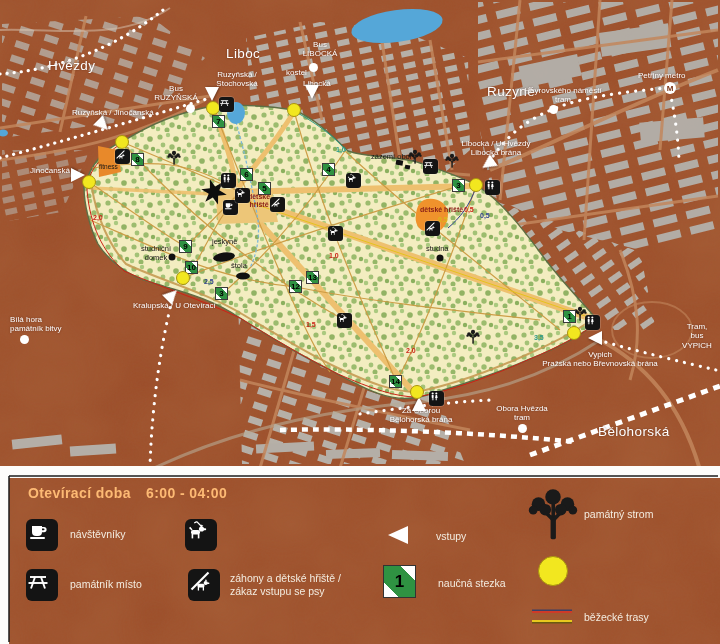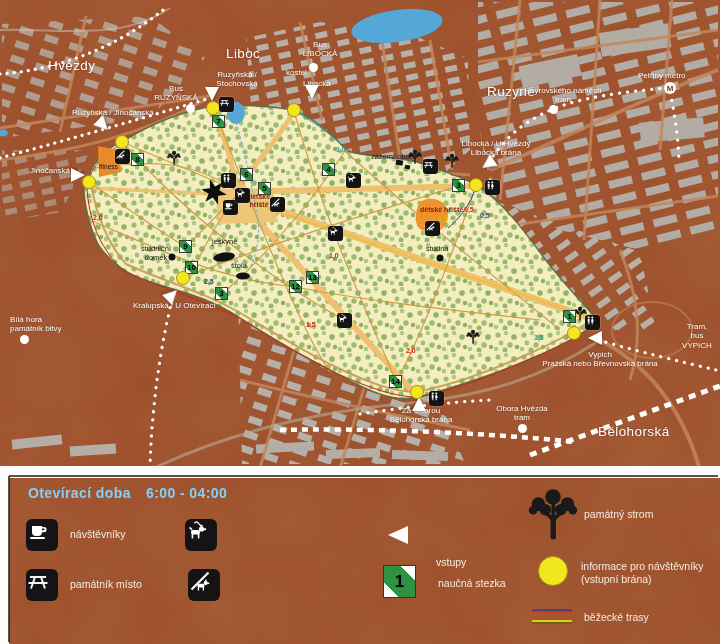--- a/index.html
+++ b/index.html
@@ -26,21 +26,21 @@
         background:#f2e71f;border:1px solid #a89310;box-sizing:border-box;}
   .stop{position:absolute;width:9px;height:9px;border-radius:50%;background:#fff;}
   .metro{position:absolute;width:12px;height:12px;border-radius:50%;background:#fff;
          display:flex;align-items:center;justify-content:center;
          font-size:8px;font-weight:700;color:#7a3516;}
   .tm{position:absolute;width:13px;height:13px;box-sizing:border-box;border:1px solid #3a3a3a;
       background:linear-gradient(45deg,#fff 24%,#2f9242 24%,#2f9242 76%,#fff 76%);
       display:flex;align-items:center;justify-content:center;
       font-size:8px;font-weight:700;color:#000;}
   
-  .leg-title{position:absolute;color:#7dd3fc;font-size:14px;font-weight:700;letter-spacing:.4px;}
+  .leg-title{position:absolute;color:#fdba74;font-size:14px;font-weight:700;letter-spacing:.4px;}
   .leg-lbl{position:absolute;color:#f3ece0;font-size:10.5px;line-height:1.25;white-space:pre-line;}
   .leg-chip{position:absolute;width:32px;height:32px;background:#141414;border-radius:6px;
             display:flex;align-items:center;justify-content:center;}
   .leg-tri{position:absolute;width:0;height:0;border-top:9px solid transparent;
            border-bottom:9px solid transparent;border-right:20px solid #fff;}
   .leg-stezka{position:absolute;width:33px;height:33px;box-sizing:border-box;border:1px solid #333;
             background:linear-gradient(45deg,#fff 24%,#2f9242 24%,#2f9242 76%,#fff 76%);
             display:flex;align-items:center;justify-content:center;
             font-size:17px;font-weight:700;color:#000;}
   .leg-info{position:absolute;width:30px;height:30px;border-radius:50%;
@@ -476,33 +476,33 @@
       <svg width="24" height="24" viewBox="0 0 24 24">
         <use href="#i-dog"></use>
       </svg>
     </div>
 
 <div class="leg-chip" style="left:188px;top:569px">
       <svg width="24" height="24" viewBox="0 0 24 24">
         <use href="#i-nodog"></use>
       </svg>
     </div>
+<div class="leg-lbl" style="left:230px;top:572px">záhony a dětské hřiště /
+zákaz vstupu se psy</div>
 
 <div class="leg-tri" style="left:388px;top:526px"></div>
-<div class="leg-lbl" style="left:436px;top:556px">vstupy</div>
+<div class="leg-lbl" style="left:436px;top:530px">vstupy</div>
 
 <div class="leg-stezka" style="left:383px;top:565px">1</div>
 <div class="leg-lbl" style="left:438px;top:577px">naučná stezka</div>
 
 <svg style="position:absolute;left:524px;top:483px" width="58" height="64" viewBox="0 0 24 24">
       <use href="#i-tree"></use>
     </svg>
 <div class="leg-lbl" style="left:584px;top:508px">památný strom</div>
 
 <div class="leg-info" style="left:538px;top:556px"></div>
-<div class="leg-lbl" style="left:581px;top:560px">informace pro návštěvníky
-(vstupní brána)</div>
 
 <div class="leg-line" style="left:532px;top:611px;background:#cf3a28;box-shadow:0 -1.5px 0 #3c3f66"></div>
 <div class="leg-line" style="left:532px;top:620px;background:#e8c81e;box-shadow:0 1.5px 0 #6b5a10"></div>
 <div class="leg-lbl" style="left:584px;top:611px">běžecké trasy</div>
 
 </div>
 
 </body></html>

